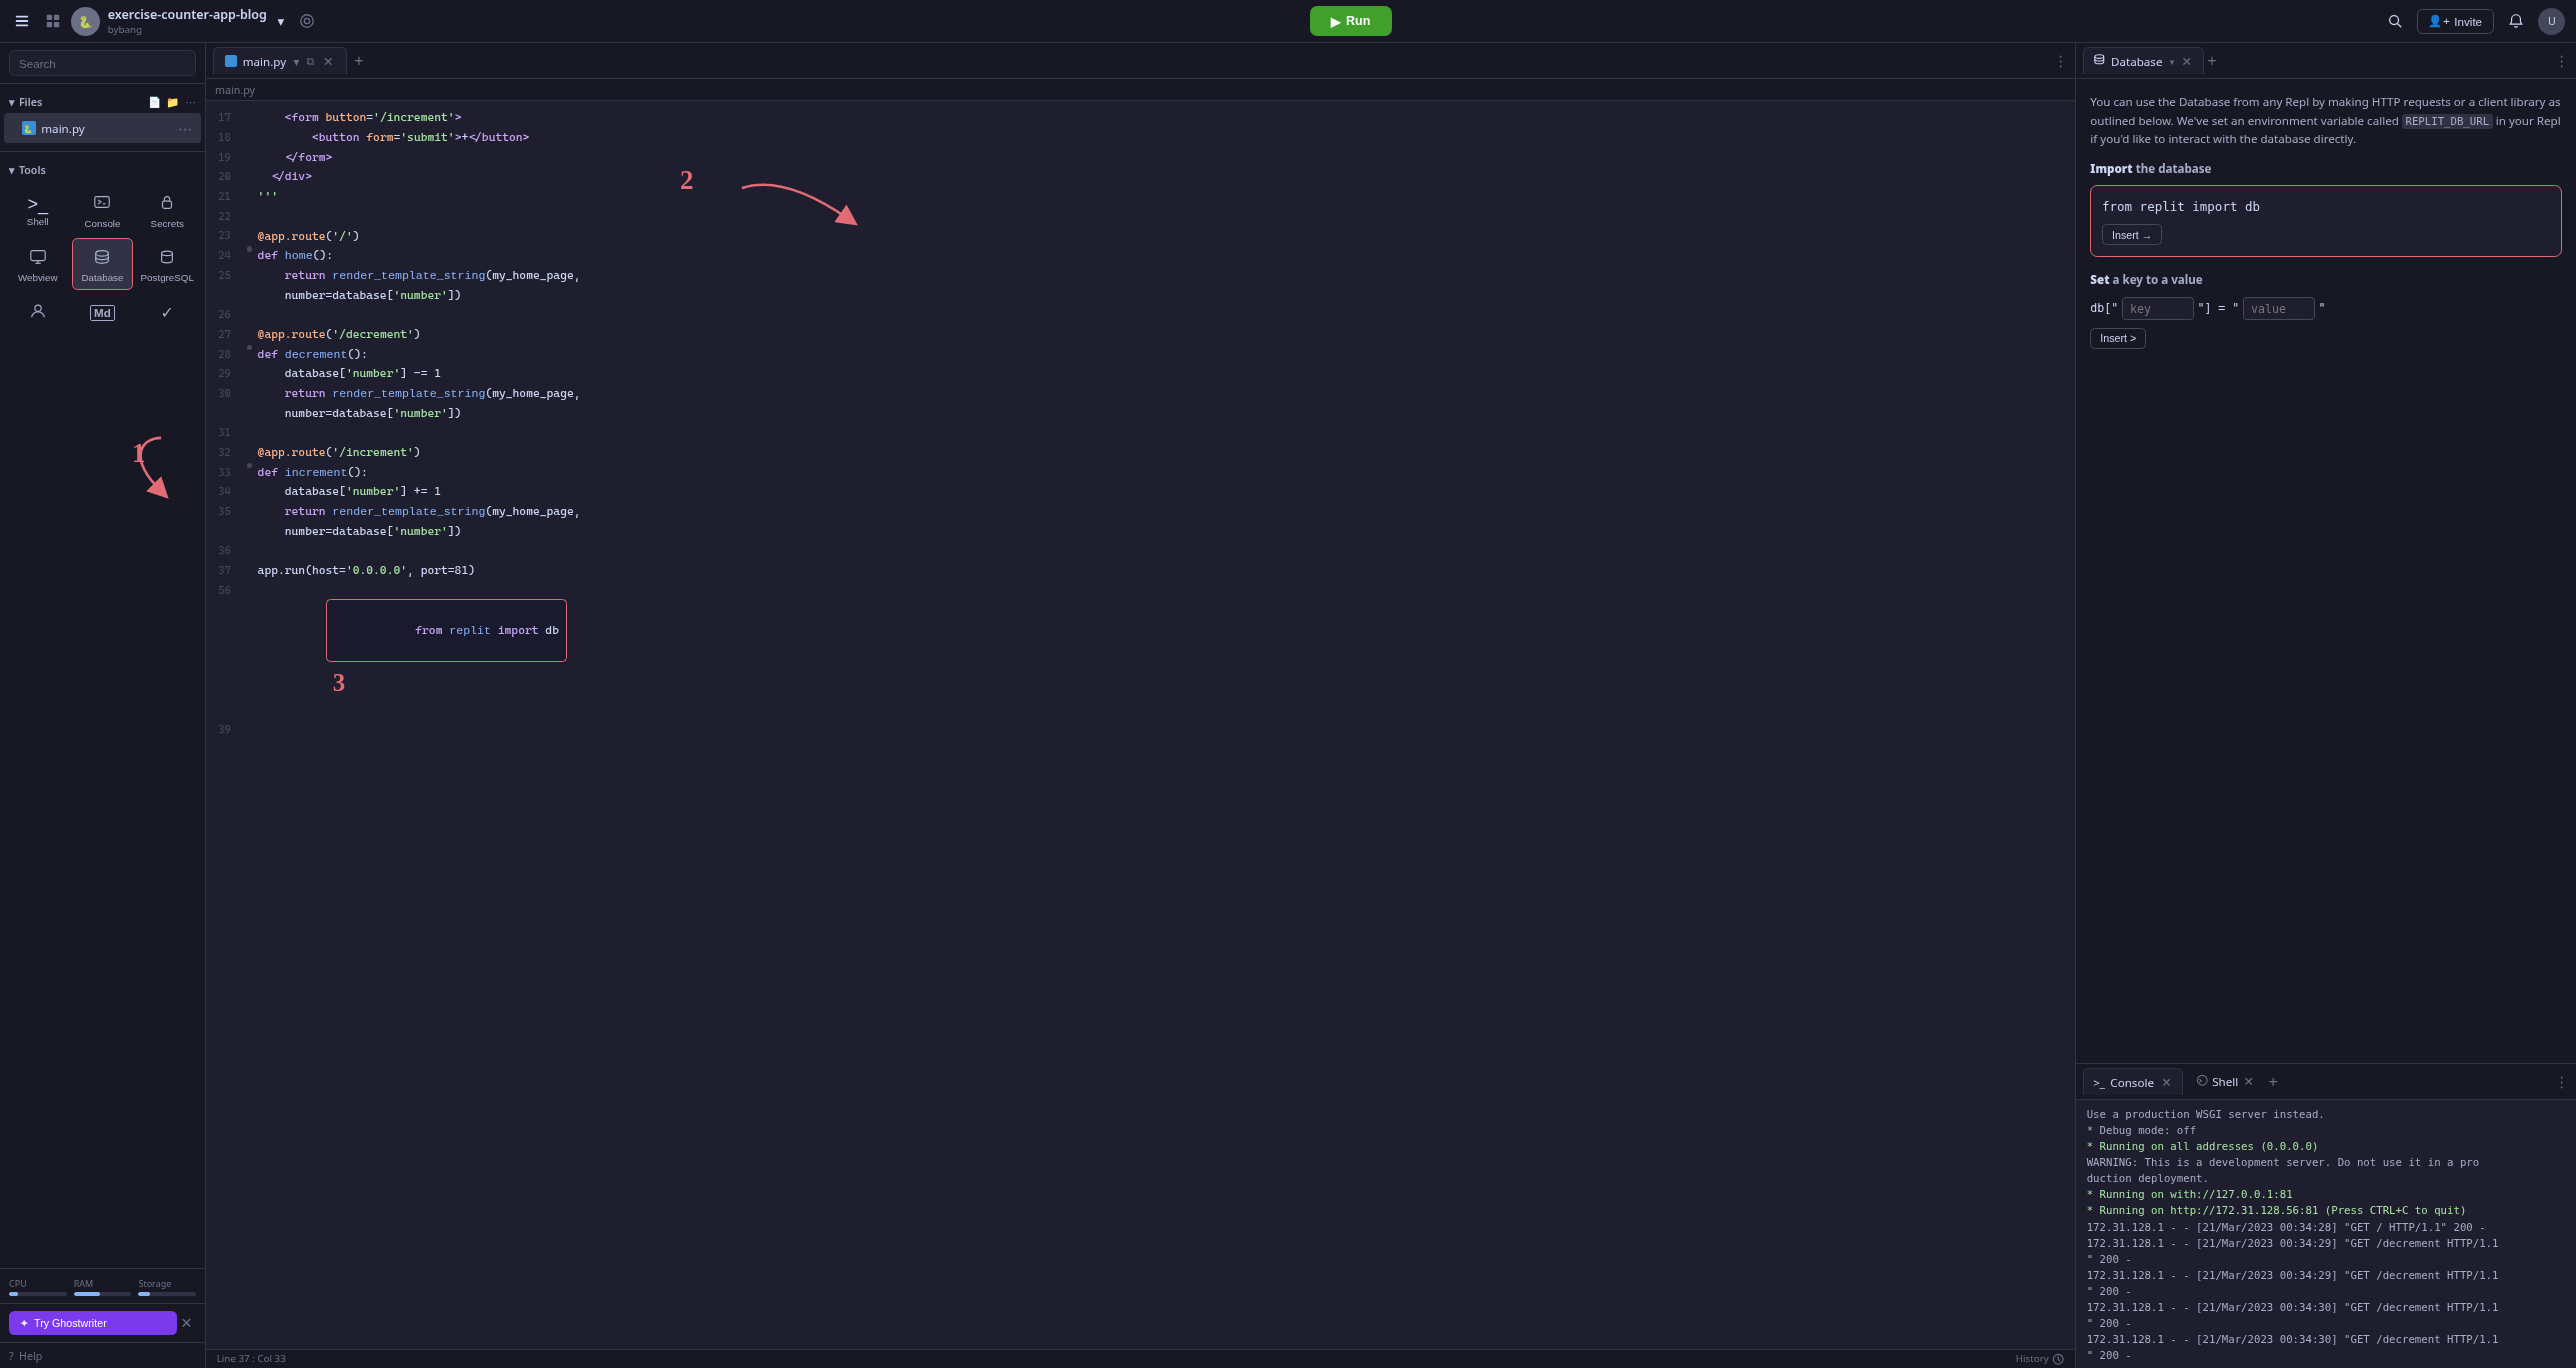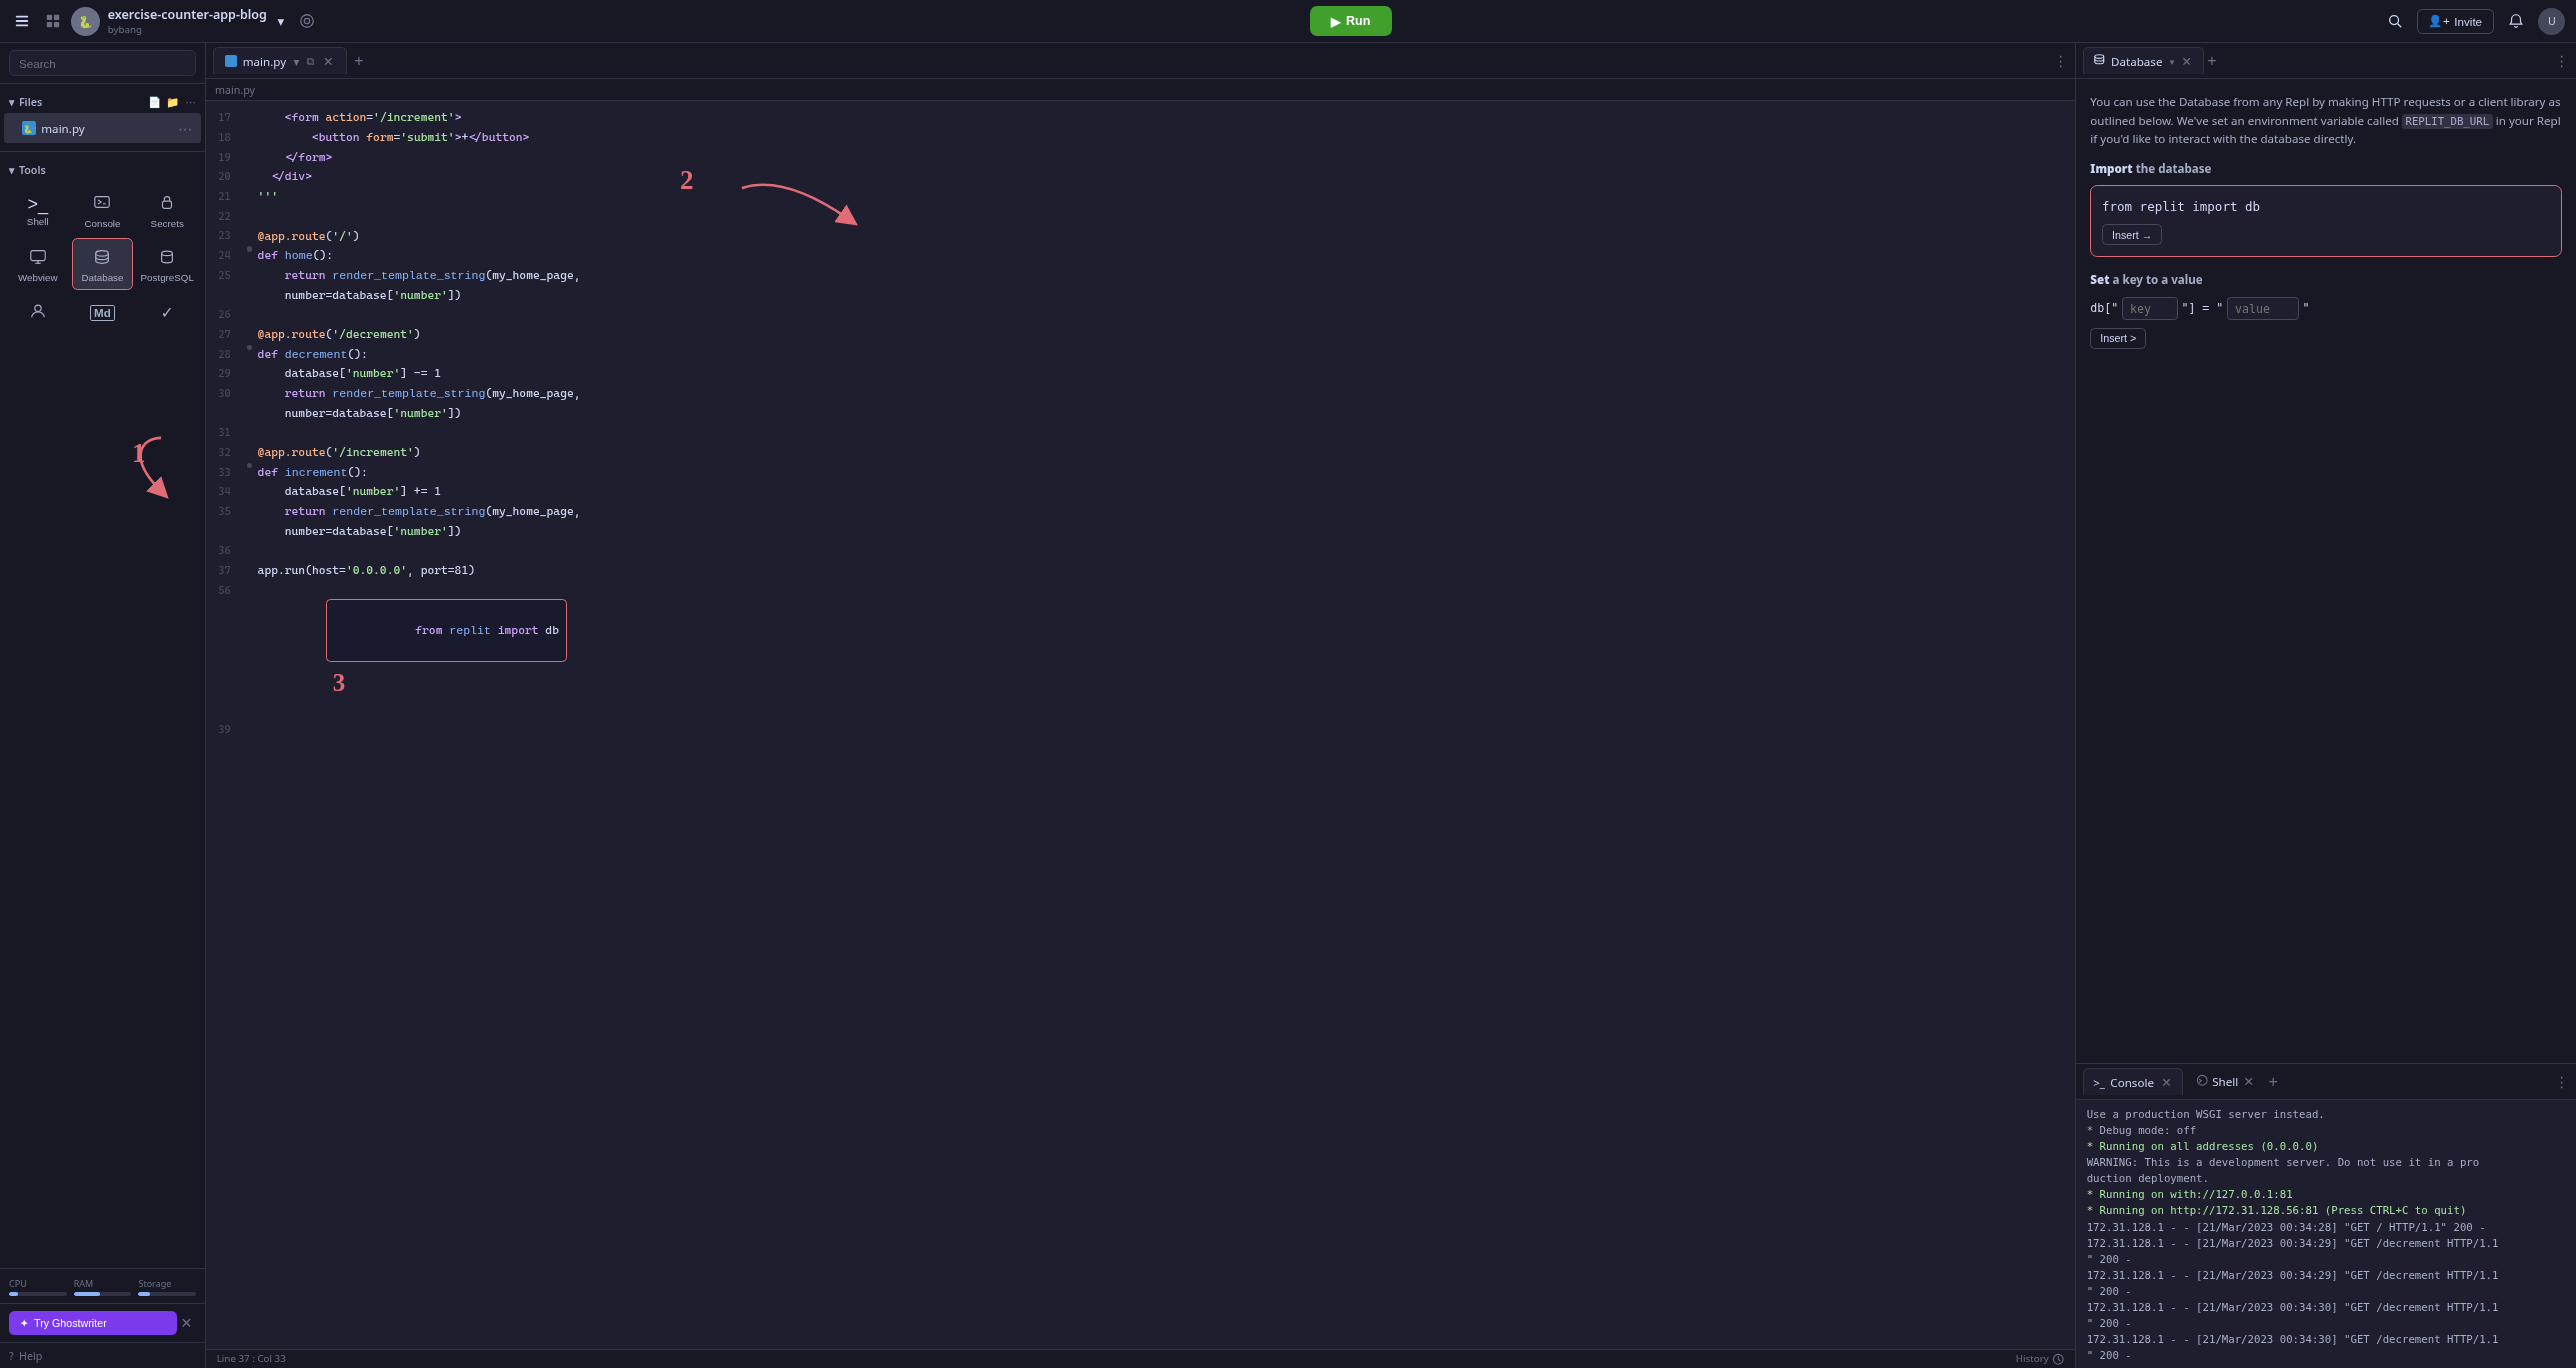--- a/index.html
+++ b/index.html
@@ -516,21 +516,21 @@
       font-size: 11.6px;
     }
     .db-key-input {
       background: #1e1e2e;
       border: 0.9px solid #45475a;
       border-radius: 3.6px;
       color: #cdd6f4;
       padding: 3.6px 7.2px;
       font-family: monospace;
       font-size: 11.6px;
-      width: 56px;
+      width: 72px;
     }
     .db-val-input {
       background: #1e1e2e;
       border: 0.9px solid #45475a;
       border-radius: 3.6px;
       color: #cdd6f4;
       padding: 3.6px 7.2px;
       font-family: monospace;
       font-size: 11.6px;
       width: 72px;
@@ -825,21 +825,21 @@
 
     <div class="breadcrumb-bar">
       <span>main.py</span>
     </div>
 
     <div class="code-editor">
 
       <div class="code-line">
         <span class="line-num">17</span>
         <span class="line-dot"></span>
-        <span class="line-content">    <span class="kw">&lt;form</span> <span class="dec">action</span>=<span class="str">'/increment'</span><span class="kw">&gt;</span></span>
+        <span class="line-content">    <span class="kw">&lt;form</span> <span class="dec">button</span>=<span class="str">'/increment'</span><span class="kw">&gt;</span></span>
       </div>
 
       <div class="code-line">
         <span class="line-num">18</span>
         <span class="line-dot"></span>
         <span class="line-content">        <span class="kw">&lt;button</span> <span class="dec">form</span>=<span class="str">'submit'</span><span class="kw">&gt;</span>+<span class="kw">&lt;/button&gt;</span></span>
       </div>
 
       <div class="code-line">
         <span class="line-num">19</span>

